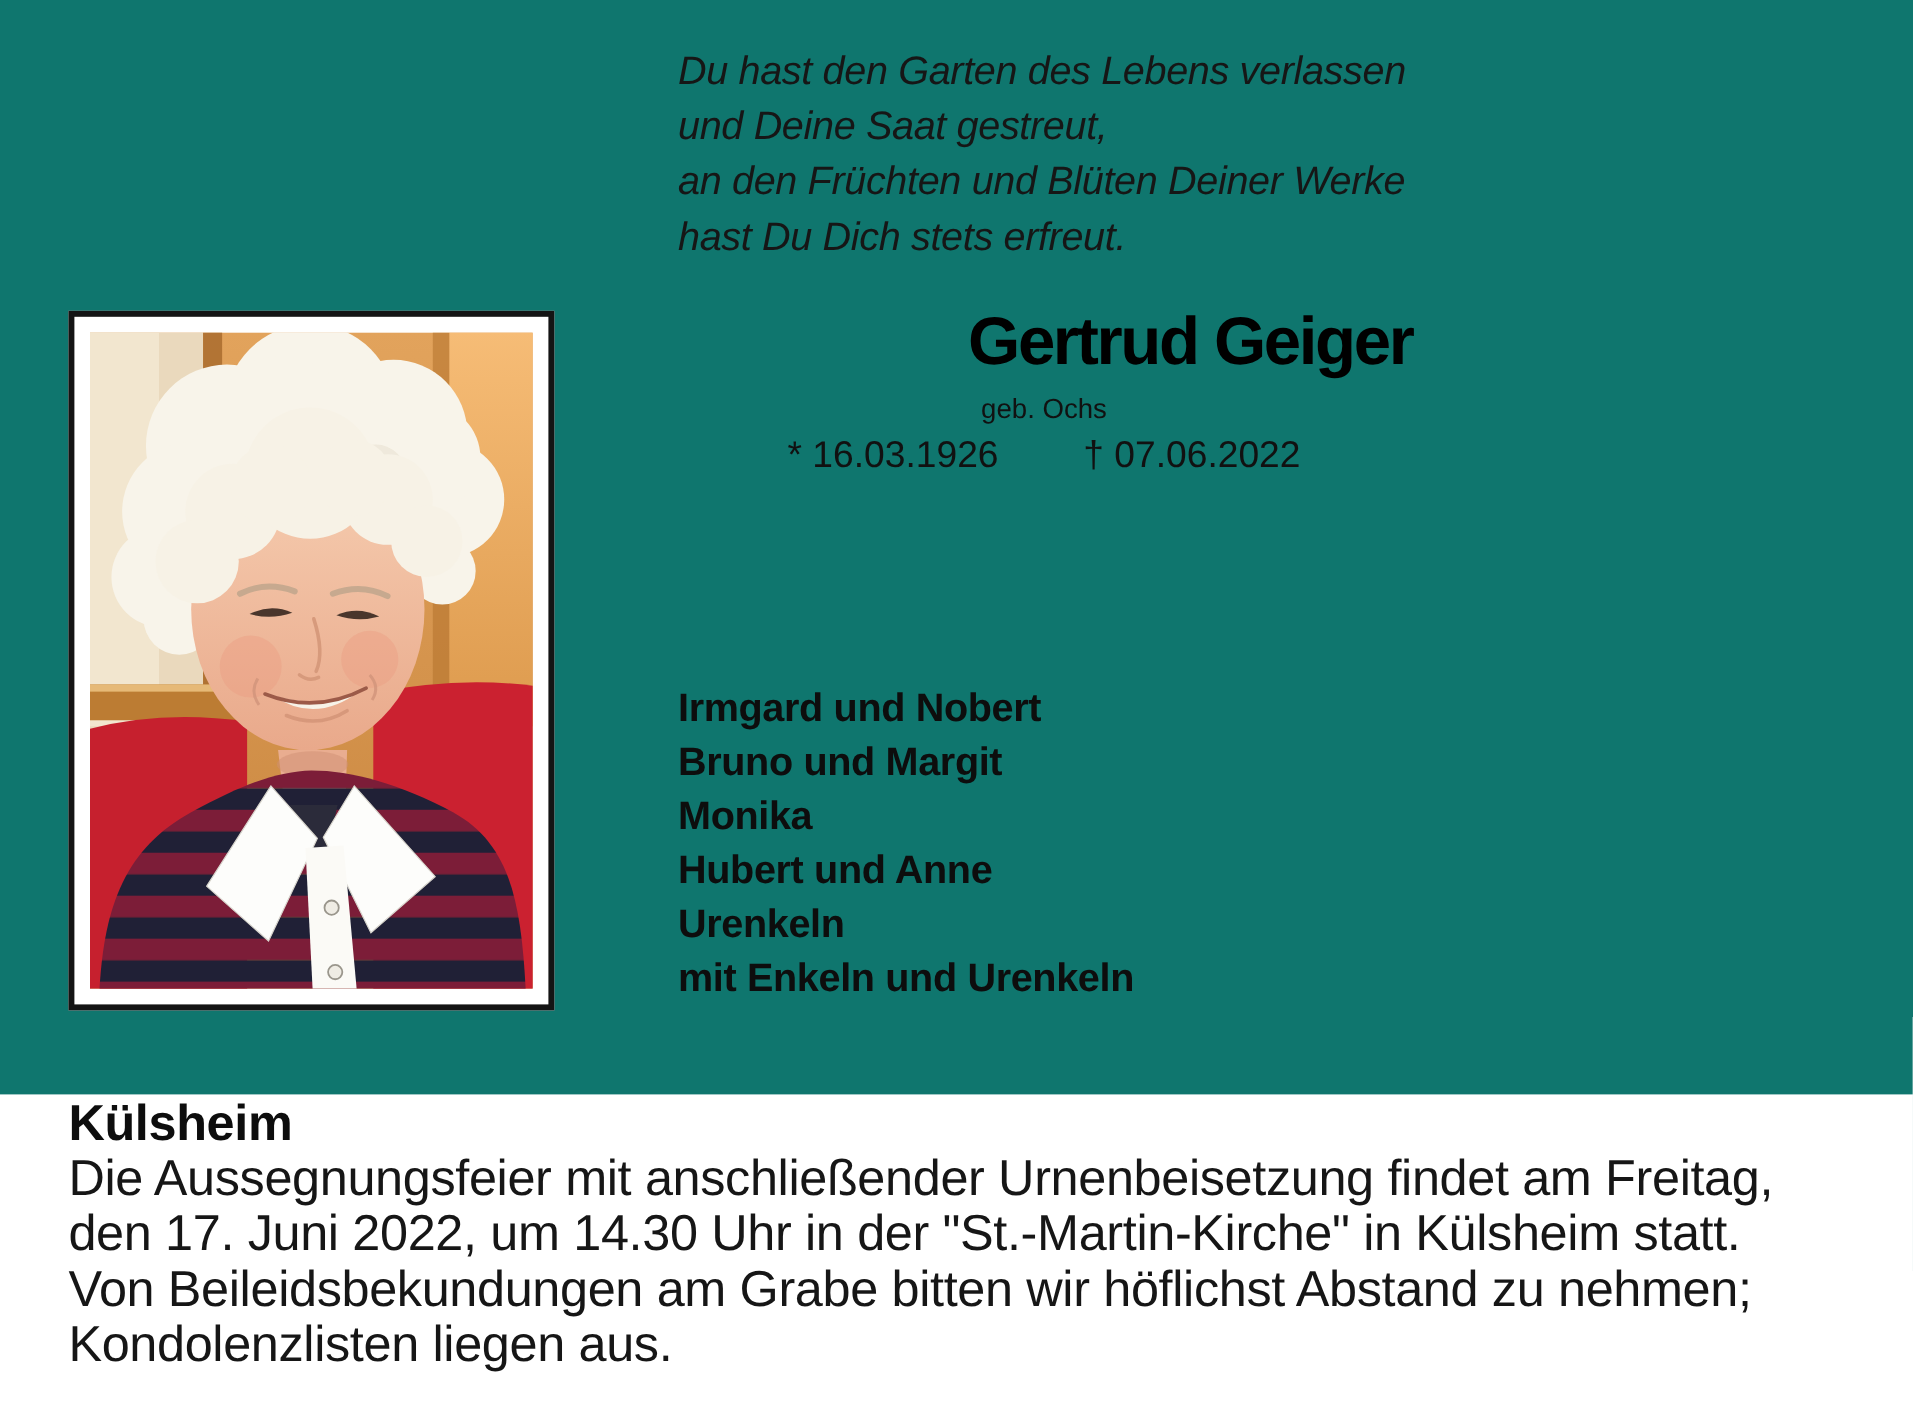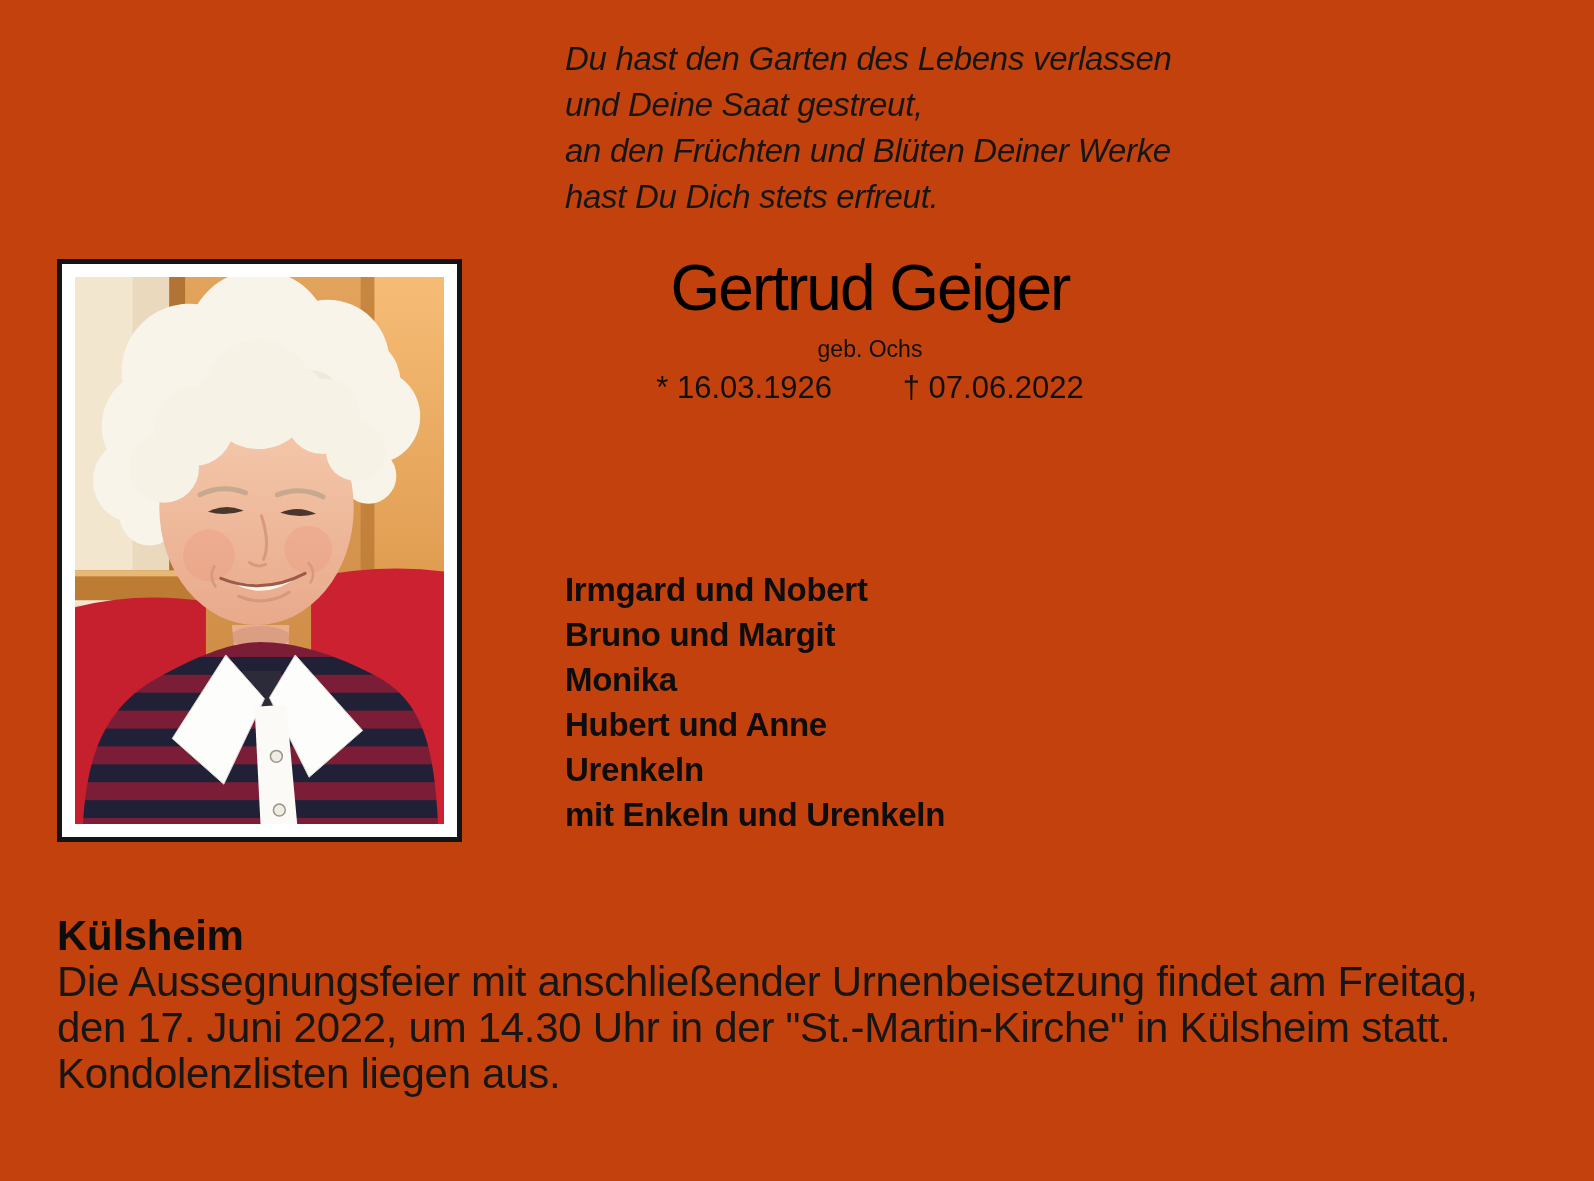--- a/index.html
+++ b/index.html
@@ -4,21 +4,21 @@
 <style>
   * { margin: 0; padding: 0; box-sizing: border-box; }
   html, body { background: #ffffff; }
   body {
     width: 1594px; height: 1181px;
     font-family: "Liberation Sans", sans-serif;
     color: #1a1a1a;
     position: relative;
     overflow: hidden;
   }
-  .notice { position: relative; width: 1594px; height: 1181px; background: #c2410c; }
+  .notice { position: relative; width: 1594px; height: 912px; background: #0f766e; }
 
   
   .poem {
     position: absolute; left: 565px; top: 36px;
     font-style: italic; font-weight: 500;
     font-size: 33px; line-height: 46px;
     letter-spacing: -0.3px;
     color: #161616;
   }
 
@@ -31,23 +31,24 @@
     padding: 13px;
   }
   .photo-frame svg { width: 100%; height: 100%; display: block; }
 
   
   .center-col {
     position: absolute; left: 563px; top: 254px;
     width: 614px; text-align: center;
   }
   .name {
-    font-size: 64px; font-weight: normal; letter-spacing: -2px;
+    font-size: 56px; font-weight: bold; letter-spacing: -2px;
     line-height: 1.08; color: #000;
     white-space: nowrap;
+    text-align: right;
   }
   .maiden { font-size: 23px; margin-top: 13px; color: #111; }
   .dates  { font-size: 31px; margin-top: 7px; color: #111; }
   .dates .birth { margin-right: 32px; }
   .dates .death { margin-left: 30px; }
 
   .farewell-intro {
     position: absolute; left: 565px; top: 479px;
     font-size: 33px; letter-spacing: -0.3px; color: #161616;
   }
@@ -197,16 +198,17 @@
     <div>Monika</div>
     <div>Hubert und Anne</div>
     <div>Urenkeln</div>
     <div>mit Enkeln und Urenkeln</div>
   </div>
 
   <div class="announcement">
     <div class="place">Külsheim</div>
     <div>Die Aussegnungsfeier mit anschließender Urnenbeisetzung findet am Freitag,</div>
     <div>den 17. Juni 2022, um 14.30 Uhr in der "St.-Martin-Kirche" in Külsheim statt.</div>
+    <div>Von Beileidsbekundungen am Grabe bitten wir höflichst Abstand zu nehmen;</div>
     <div>Kondolenzlisten liegen aus.</div>
   </div>
 
 </div>
 
 </body></html>

